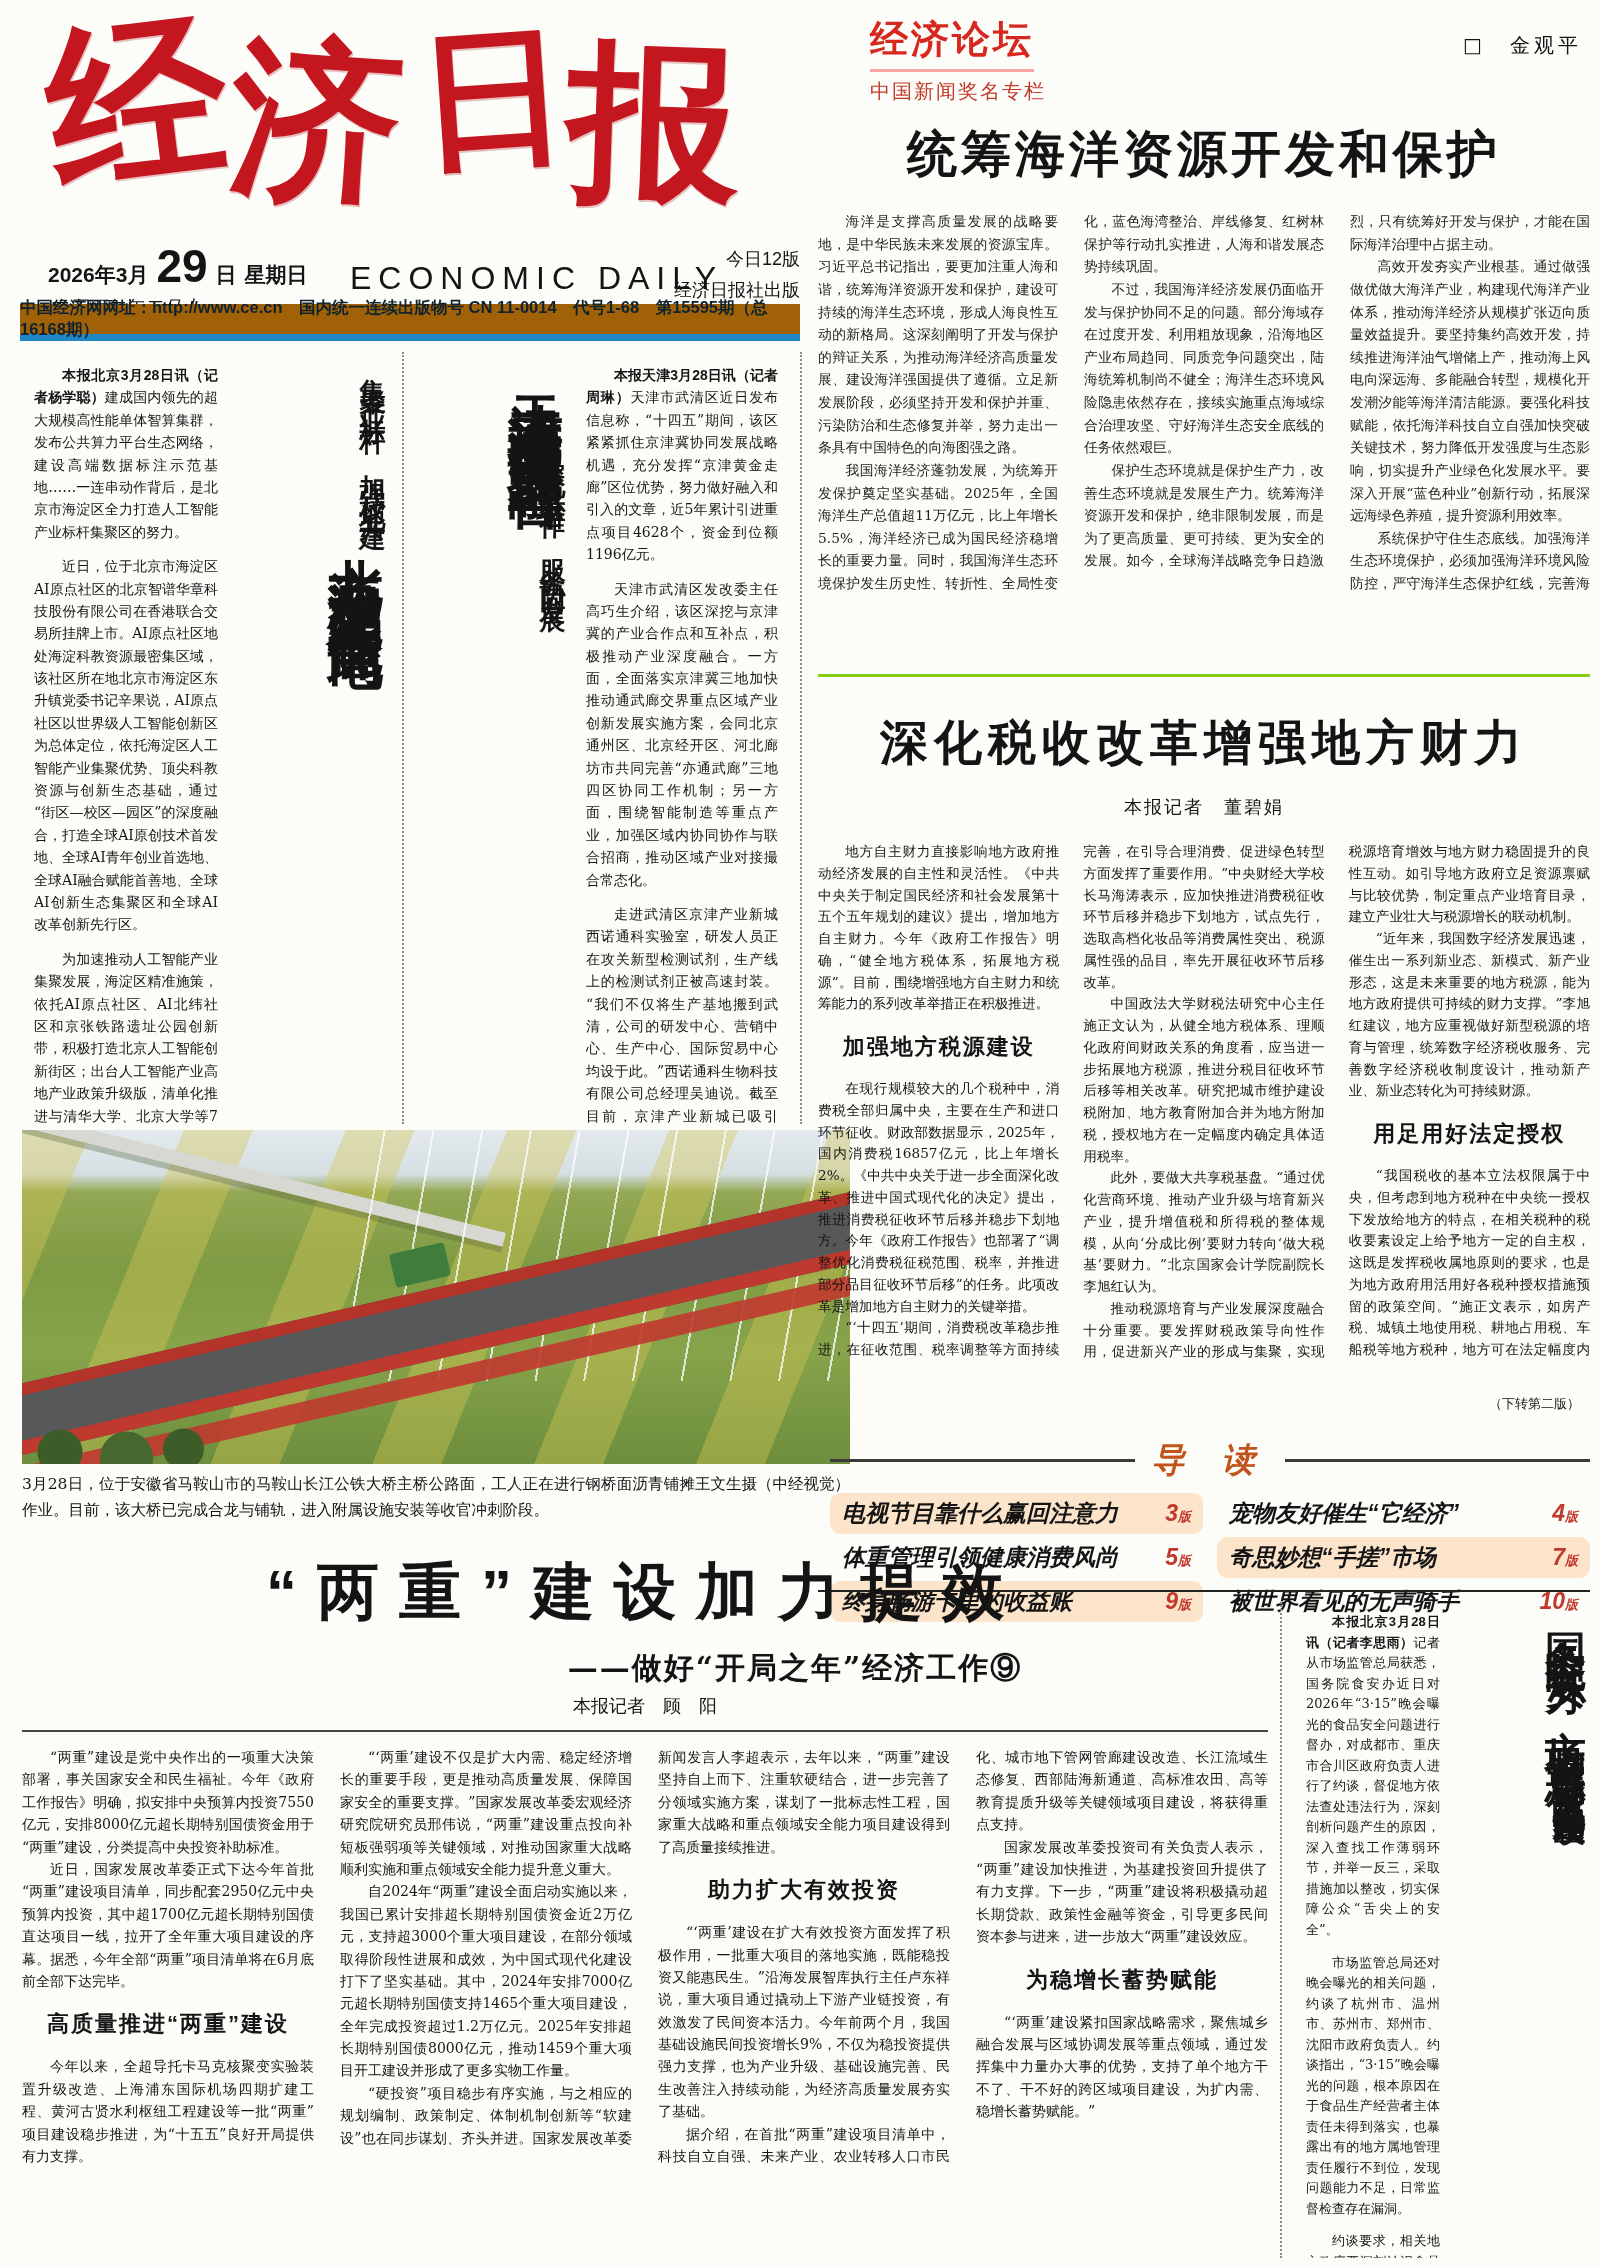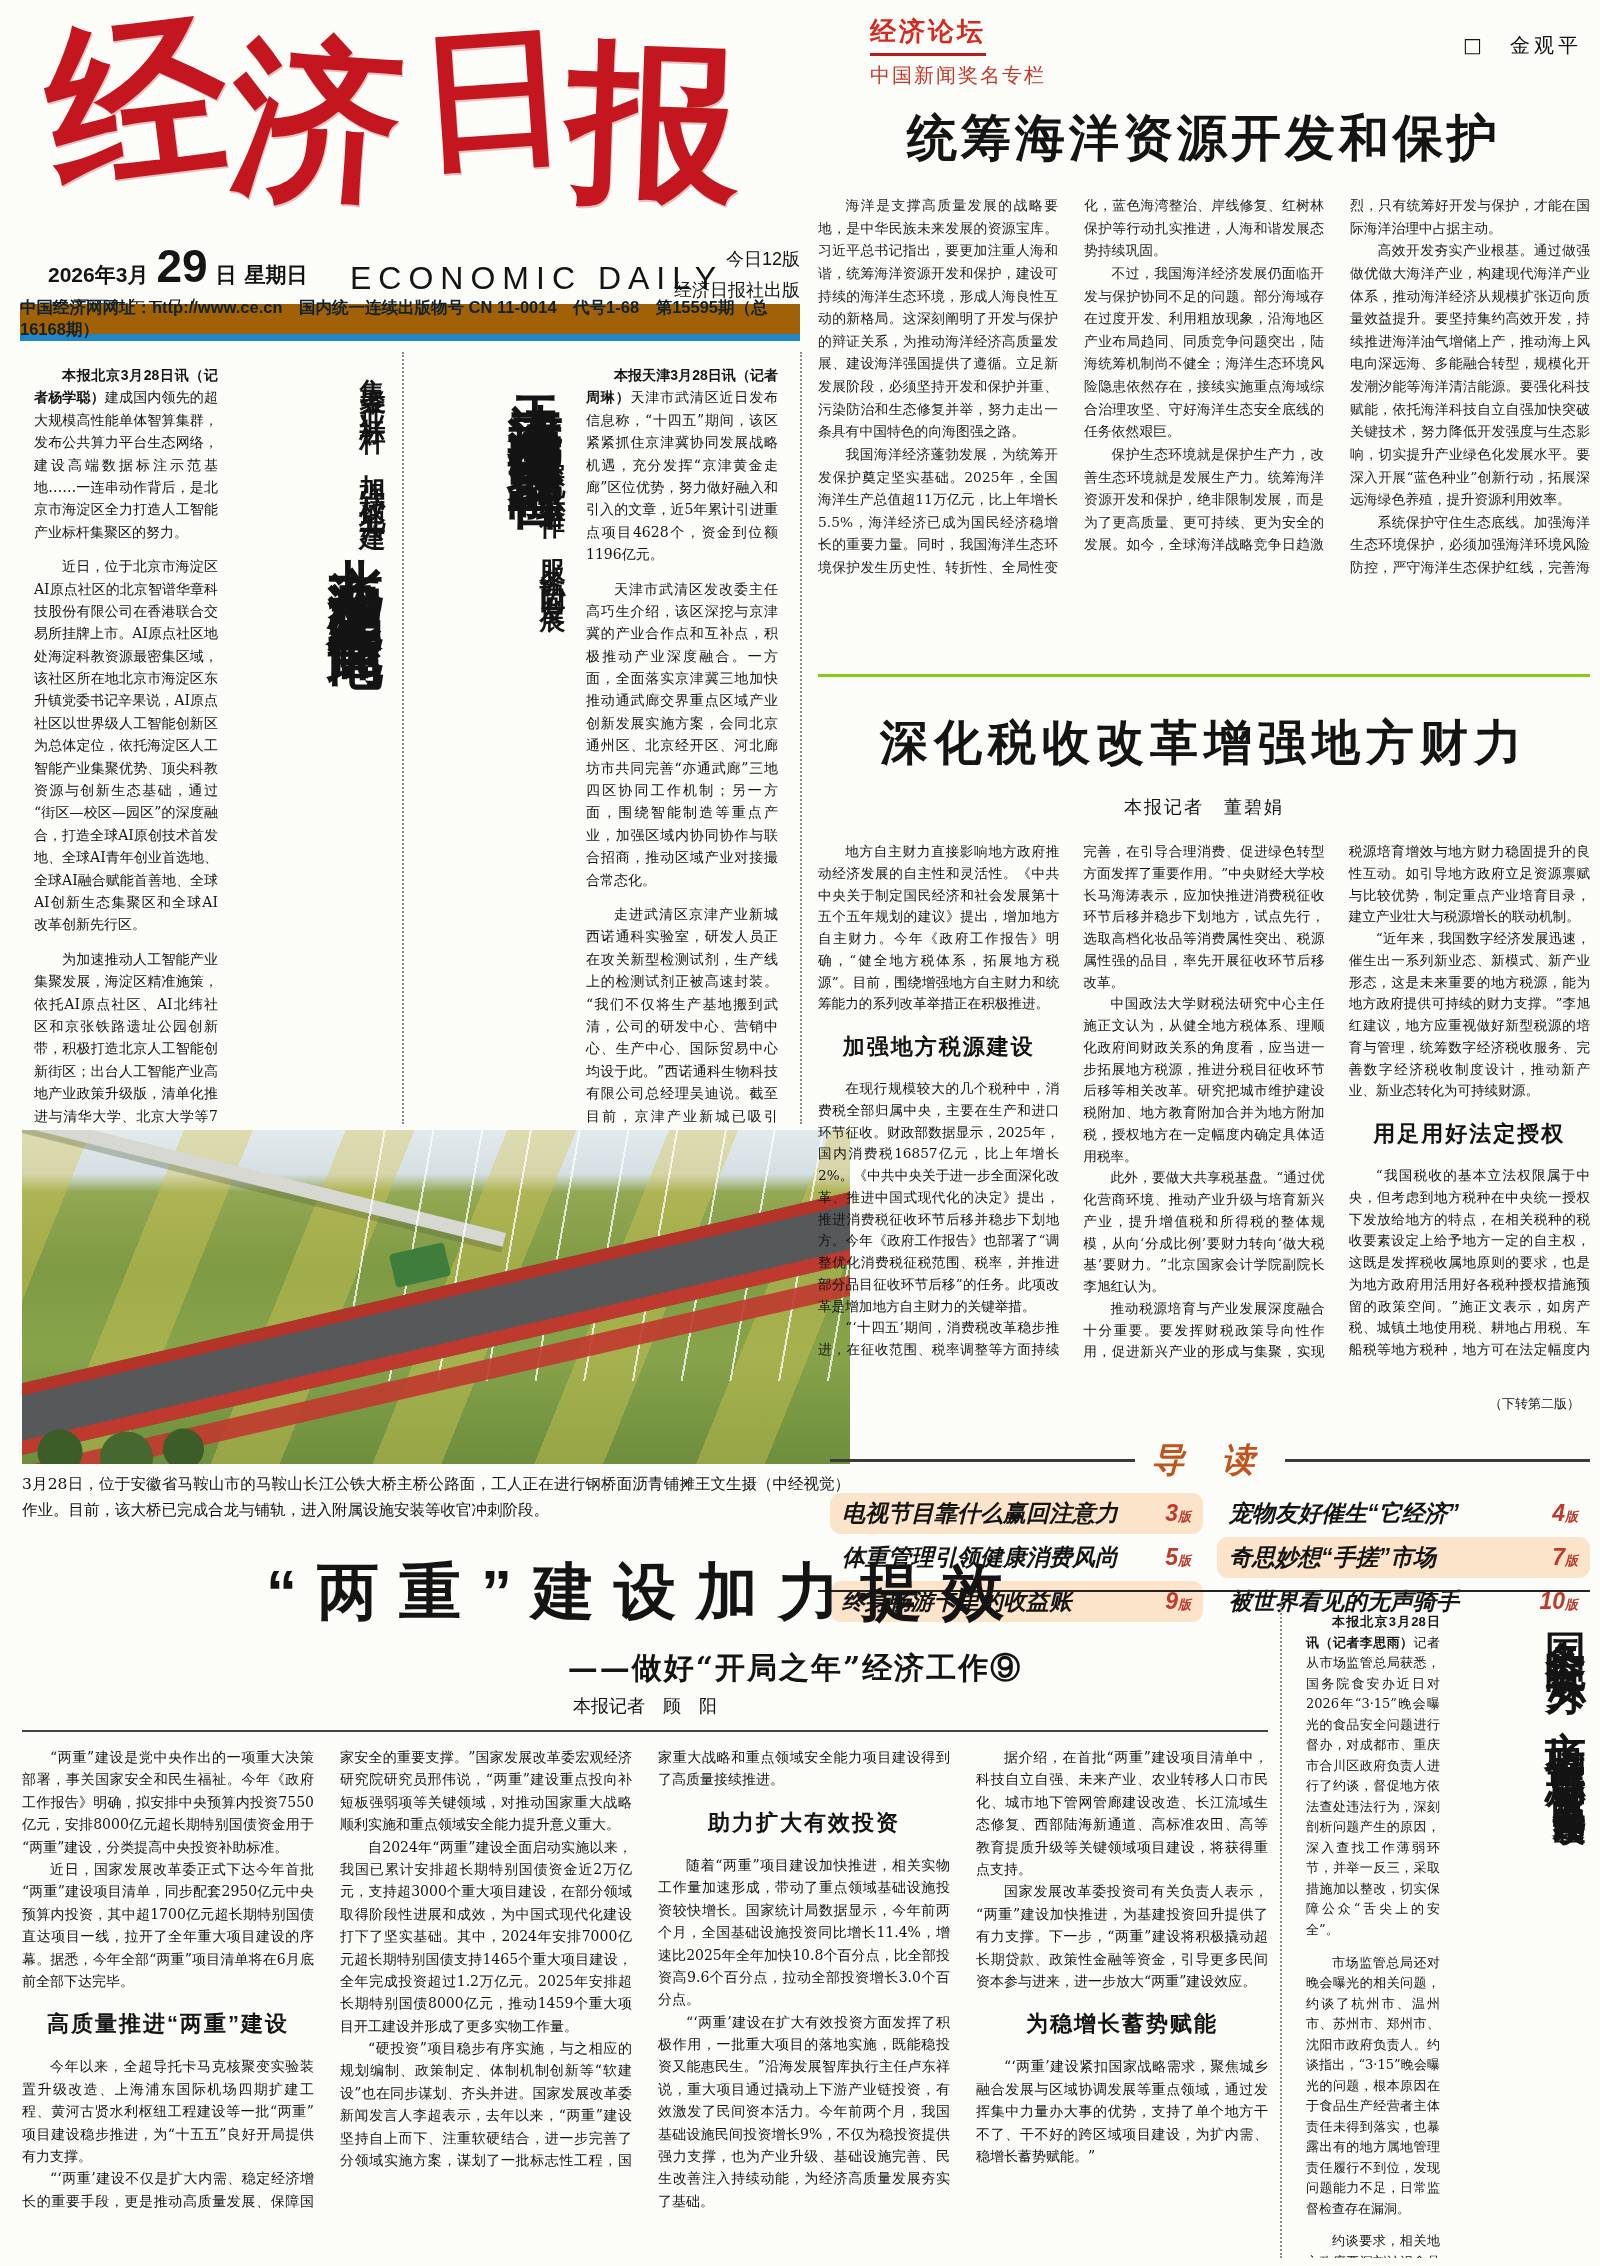--- a/index.html
+++ b/index.html
@@ -22,22 +22,22 @@
   .eng{position:absolute;left:330px;top:252px;font-size:32px;letter-spacing:7px;font-weight:500;}
   .edition{position:absolute;right:0;top:236px;text-align:right;font-size:18px;line-height:1.7;}
   .edition .e2{font-family:"DejaVu Serif",serif;}
   .info-bar{position:absolute;left:0;top:296px;width:780px;height:30px;background:#a16207;
             border-bottom:7px solid #1f87c6;display:flex;align-items:center;justify-content:center;
             font-size:16.5px;font-weight:700;color:#10222e;}
 
   
   .forum{left:818px;top:14px;width:772px;height:676px;}
   .forum-top{display:flex;justify-content:space-between;align-items:flex-start;padding:0 8px 0 52px;}
-  .forum-tag .t1{color:#d6281e;font-size:26px;font-weight:900;letter-spacing:3px;
-                 border-bottom:3px solid #b91c1c;padding-bottom:4px;display:inline-block;}
+  .forum-tag .t1{color:#d6281e;font-size:38px;font-weight:900;letter-spacing:3px;
+                 border-bottom:3px solid #fca5a5;padding-bottom:4px;display:inline-block;}
   .forum-tag .t2{margin-top:6px;color:#c23a2a;font-family:"DejaVu Serif",serif;font-size:20px;letter-spacing:2px;}
   .forum-author{font-family:"DejaVu Serif",serif;font-size:20px;padding-top:18px;letter-spacing:4px;}
   .forum-headline{margin-top:16px;text-align:center;font-size:50px;font-weight:900;letter-spacing:4px;}
   .forum-body{margin-top:22px;height:388px;overflow:hidden;column-count:3;column-gap:26px;
               font-family:"DejaVu Serif",serif;font-size:13.8px;line-height:1.64;text-align:justify;color:#222;}
   .forum-body p{margin:0;text-indent:2em;}
 
   
   .vdiv{border-left:2px dotted #8a8a8a;}
   .art{display:flex;}
@@ -272,21 +272,20 @@
     <div class="lz-rule"></div>
     <div class="lz-body news-text">
         <p>“两重”建设是党中央作出的一项重大决策部署，事关国家安全和民生福祉。今年《政府工作报告》明确，拟安排中央预算内投资7550亿元，安排8000亿元超长期特别国债资金用于“两重”建设，分类提高中央投资补助标准。</p>
         <p>近日，国家发展改革委正式下达今年首批“两重”建设项目清单，同步配套2950亿元中央预算内投资，其中超1700亿元超长期特别国债直达项目一线，拉开了全年重大项目建设的序幕。据悉，今年全部“两重”项目清单将在6月底前全部下达完毕。</p>
         <h3>高质量推进“两重”建设</h3>
         <p>今年以来，全超导托卡马克核聚变实验装置升级改造、上海浦东国际机场四期扩建工程、黄河古贤水利枢纽工程建设等一批“两重”项目建设稳步推进，为“十五五”良好开局提供有力支撑。</p>
         <p>“‘两重’建设不仅是扩大内需、稳定经济增长的重要手段，更是推动高质量发展、保障国家安全的重要支撑。”国家发展改革委宏观经济研究院研究员邢伟说，“两重”建设重点投向补短板强弱项等关键领域，对推动国家重大战略顺利实施和重点领域安全能力提升意义重大。</p>
         <p>自2024年“两重”建设全面启动实施以来，我国已累计安排超长期特别国债资金近2万亿元，支持超3000个重大项目建设，在部分领域取得阶段性进展和成效，为中国式现代化建设打下了坚实基础。其中，2024年安排7000亿元超长期特别国债支持1465个重大项目建设，全年完成投资超过1.2万亿元。2025年安排超长期特别国债8000亿元，推动1459个重大项目开工建设并形成了更多实物工作量。</p>
         <p>“硬投资”项目稳步有序实施，与之相应的规划编制、政策制定、体制机制创新等“软建设”也在同步谋划、齐头并进。国家发展改革委新闻发言人李超表示，去年以来，“两重”建设坚持自上而下、注重软硬结合，进一步完善了分领域实施方案，谋划了一批标志性工程，国家重大战略和重点领域安全能力项目建设得到了高质量接续推进。</p>
         <h3>助力扩大有效投资</h3>
-        <p>随着“两重”项目建设加快推进，相关实物工作量加速形成，带动了重点领域基础设施投资较快增长。国家统计局数据显示，今年前两个月，全国基础设施投资同比增长11.4%，增速比2025年全年加快10.8个百分点，比全部投资高9.6个百分点，拉动全部投资增长3.0个百分点。</p>
         <p>“‘两重’建设在扩大有效投资方面发挥了积极作用，一批重大项目的落地实施，既能稳投资又能惠民生。”沿海发展智库执行主任卢东祥说，重大项目通过撬动上下游产业链投资，有效激发了民间资本活力。今年前两个月，我国基础设施民间投资增长9%，不仅为稳投资提供强力支撑，也为产业升级、基础设施完善、民生改善注入持续动能，为经济高质量发展夯实了基础。</p>
         <p>据介绍，在首批“两重”建设项目清单中，科技自立自强、未来产业、农业转移人口市民化、城市地下管网管廊建设改造、长江流域生态修复、西部陆海新通道、高标准农田、高等教育提质升级等关键领域项目建设，将获得重点支持。</p>
         <p>国家发展改革委投资司有关负责人表示，“两重”建设加快推进，为基建投资回升提供了有力支撑。下一步，“两重”建设将积极撬动超长期贷款、政策性金融等资金，引导更多民间资本参与进来，进一步放大“两重”建设效应。</p>
         <h3>为稳增长蓄势赋能</h3>
         <p>“‘两重’建设紧扣国家战略需求，聚焦城乡融合发展与区域协调发展等重点领域，通过发挥集中力量办大事的优势，支持了单个地方干不了、干不好的跨区域项目建设，为扩内需、稳增长蓄势赋能。”</p>
       </div>
   </div>
 
   <div class="abs vdiv vdiv-bottom"></div>
 

